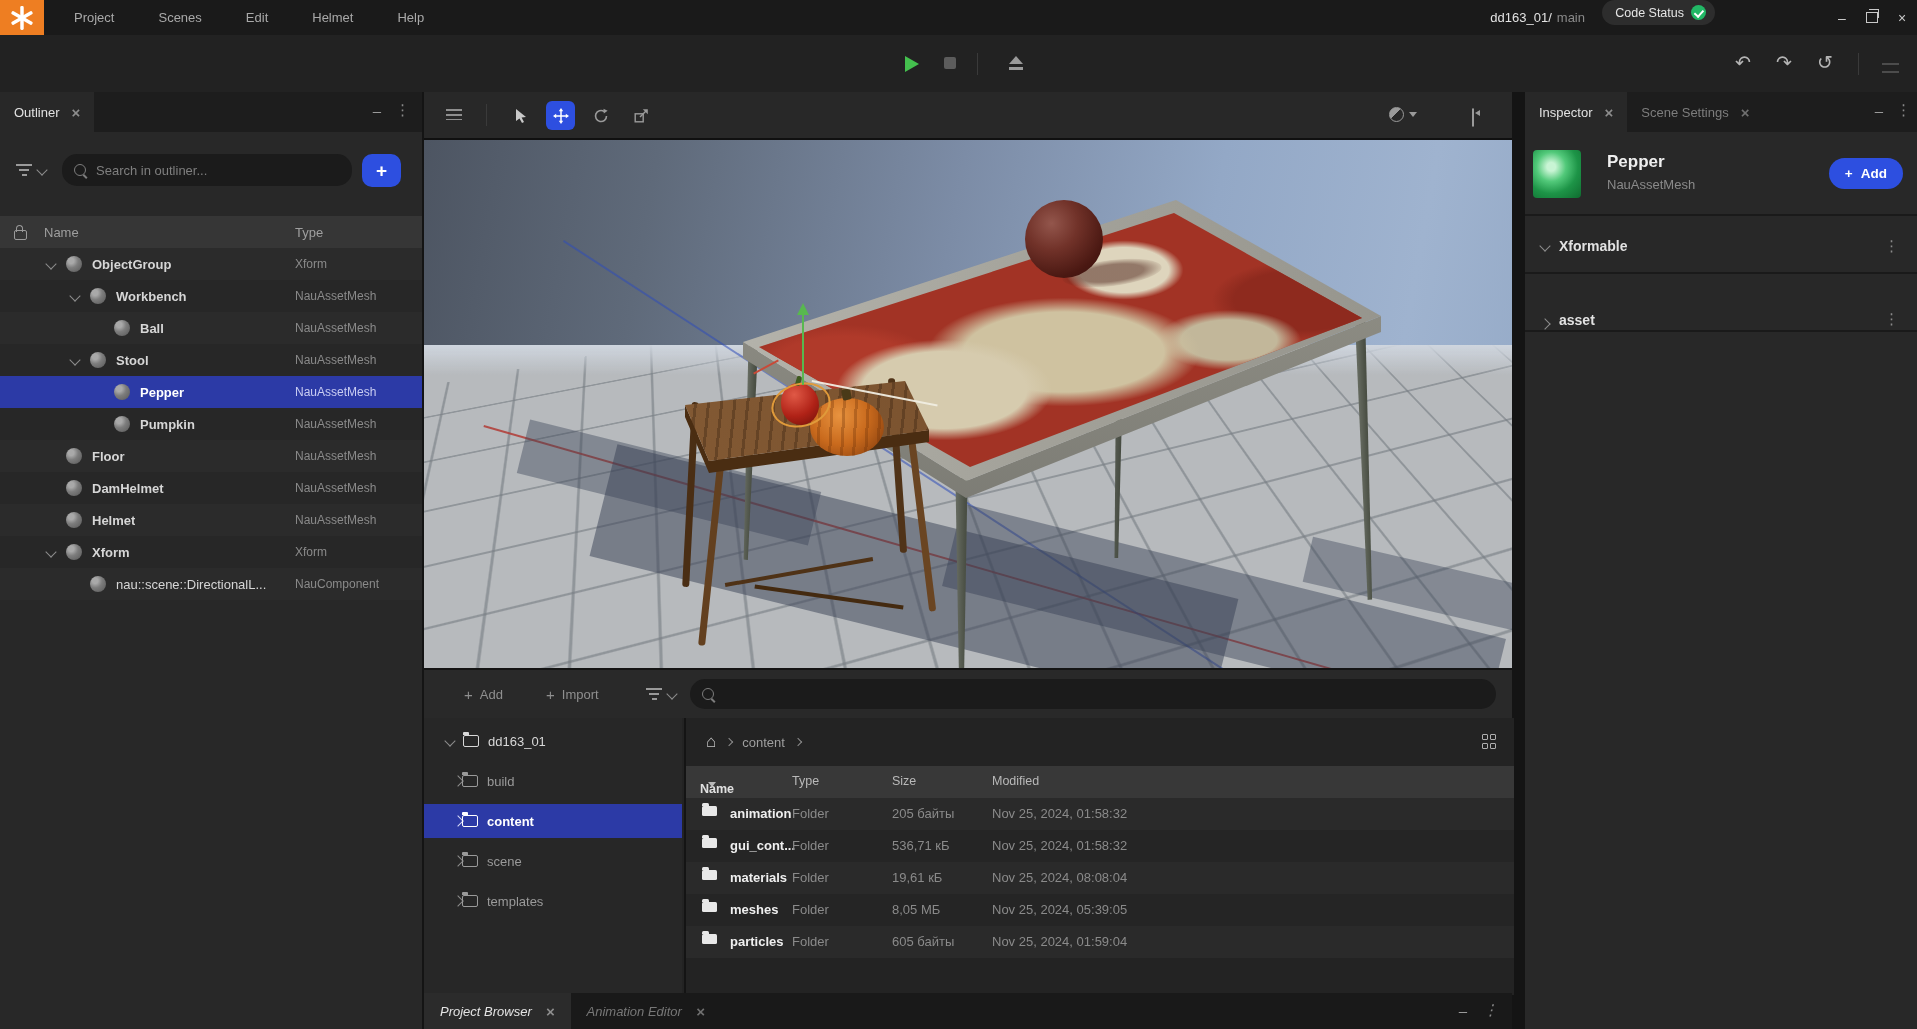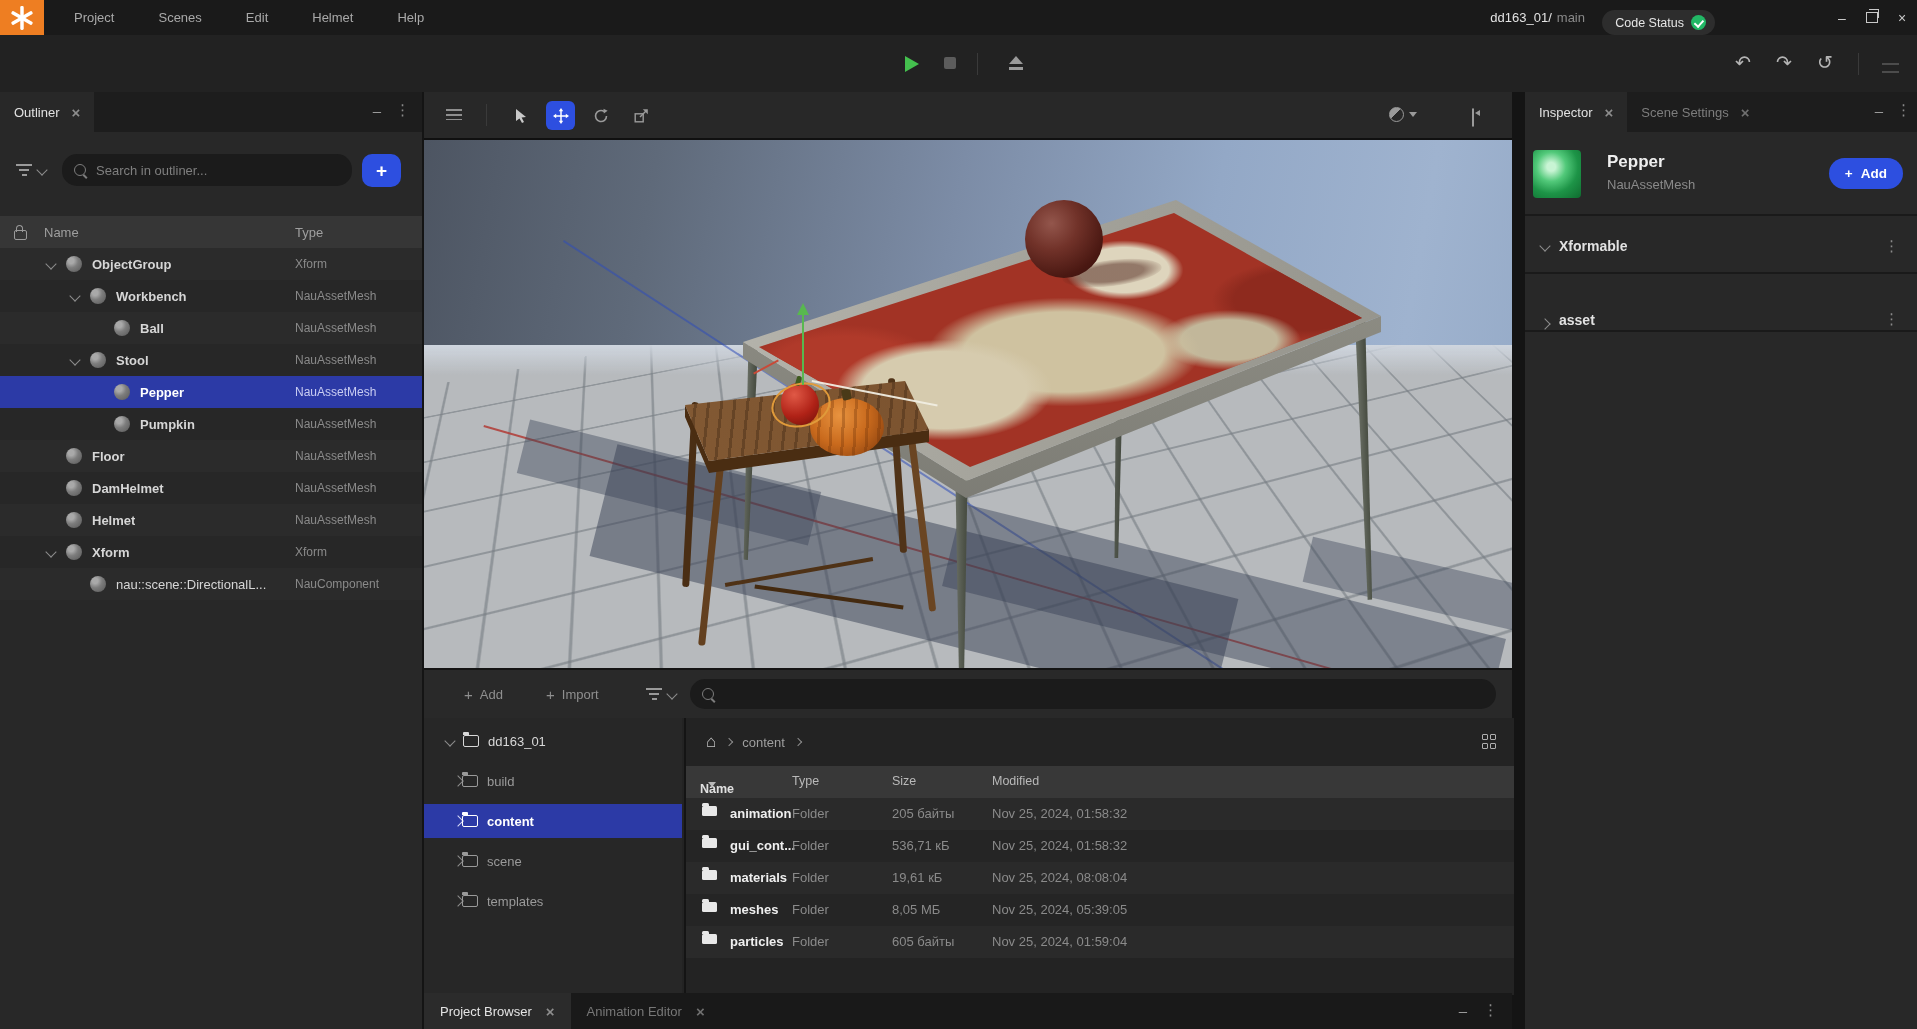--- a/index.html
+++ b/index.html
@@ -8,21 +8,21 @@
   .abs{position:absolute;}
 
   
   .menubar{position:absolute;left:0;top:0;width:1917px;height:35px;background:#1a1a1a;display:flex;align-items:center;}
   .logo{width:44px;height:35px;background:#ee7e22;display:flex;align-items:center;justify-content:center;flex:0 0 auto;}
   .menu-items{display:flex;gap:44px;margin-left:30px;font-size:13px;color:#a9a9a9;}
   .menu-items span{cursor:default;}
   .titlebox{position:absolute;right:332px;top:0;height:35px;display:flex;align-items:center;font-size:13px;}
   .titlebox .proj{color:#e3e3e3;}
   .titlebox .branch{color:#8a8a8a;margin-left:5px;}
-  .codestatus{position:absolute;right:202px;top:10px;height:25px;padding:0 9px 0 13px;border-radius:13px;background:#2d2d2d;
+  .codestatus{position:absolute;right:202px;top:0;height:25px;padding:0 9px 0 13px;border-radius:13px;background:#2d2d2d;
               display:flex;align-items:center;gap:7px;font-size:12.5px;color:#e6e6e6;}
   .chk{width:15px;height:15px;border-radius:50%;background:#22b866;position:relative;}
   .chk::after{content:"";position:absolute;left:5px;top:2.5px;width:3.5px;height:7px;border-right:2px solid #fff;border-bottom:2px solid #fff;transform:rotate(42deg);}
   .winctl{position:absolute;right:0;top:0;height:35px;display:flex;align-items:center;gap:0;}
   .winbtn{width:30px;height:35px;display:flex;align-items:center;justify-content:center;color:#c9c9c9;font-size:14px;}
   .restore{width:10px;height:9px;border:1.5px solid #c9c9c9;position:relative;}
   .restore::before{content:"";position:absolute;left:2px;top:-4px;width:9px;height:8px;border:1.5px solid #c9c9c9;border-bottom:none;border-left:none;}
 
   
   .playbar{position:absolute;left:0;top:35px;width:1917px;height:57px;background:#222222;}
@@ -163,21 +163,21 @@
   .ffooter{position:absolute;left:0;top:244px;width:812px;height:30px;display:flex;align-items:center;justify-content:flex-end;gap:14px;color:#8f8f8f;font-size:12.5px;}
   .listic{width:14px;height:12px;
      background:repeating-linear-gradient(180deg,#9a9a9a 0 2px,transparent 2px 5px) 0 0/2px 12px no-repeat,
                 repeating-linear-gradient(180deg,#9a9a9a 0 2px,transparent 2px 5px) 5px 0/9px 12px no-repeat;}
   .zslider{position:relative;width:90px;height:12px;}
   .zslider .track{position:absolute;left:0;top:5px;width:90px;height:2px;background:#5f5f5f;}
   .zslider .tick{position:absolute;left:44px;top:2px;width:1.5px;height:8px;background:#5f5f5f;}
   .zslider .knob{position:absolute;left:0;top:1px;width:10px;height:10px;border-radius:50%;background:#cfcfcf;}
 
   
-  .btabs{position:absolute;left:424px;top:993px;width:1088px;height:36px;background:#191919;display:flex;}
+  .btabs{position:absolute;left:424px;top:993px;width:1088px;height:36px;background:#191919;display:flex;font-style:italic;}
   .btab{display:flex;align-items:center;gap:14px;padding:0 16px;font-size:13px;color:#777;}
   .btab.active{background:#2b2b2b;color:#e4e4e4;}
   .btabs-icons{position:absolute;right:14px;top:8px;display:flex;gap:16px;align-items:center;}
 
   
   .inspector{position:absolute;left:1525px;top:92px;width:392px;height:937px;background:#282828;}
   .inspector .tabstrip{left:0;top:0;width:392px;height:40px;}
   .insp-hdr-icons{position:absolute;right:6px;top:9px;display:flex;gap:13px;align-items:center;}
   .thumb{position:absolute;left:8px;top:58px;width:48px;height:48px;border-radius:4px;
          background:radial-gradient(circle at 38% 35%,#c8f4d4 0 10%,#52c97a 34%,#1d9447 62%,#0f6b2f 100%);}

